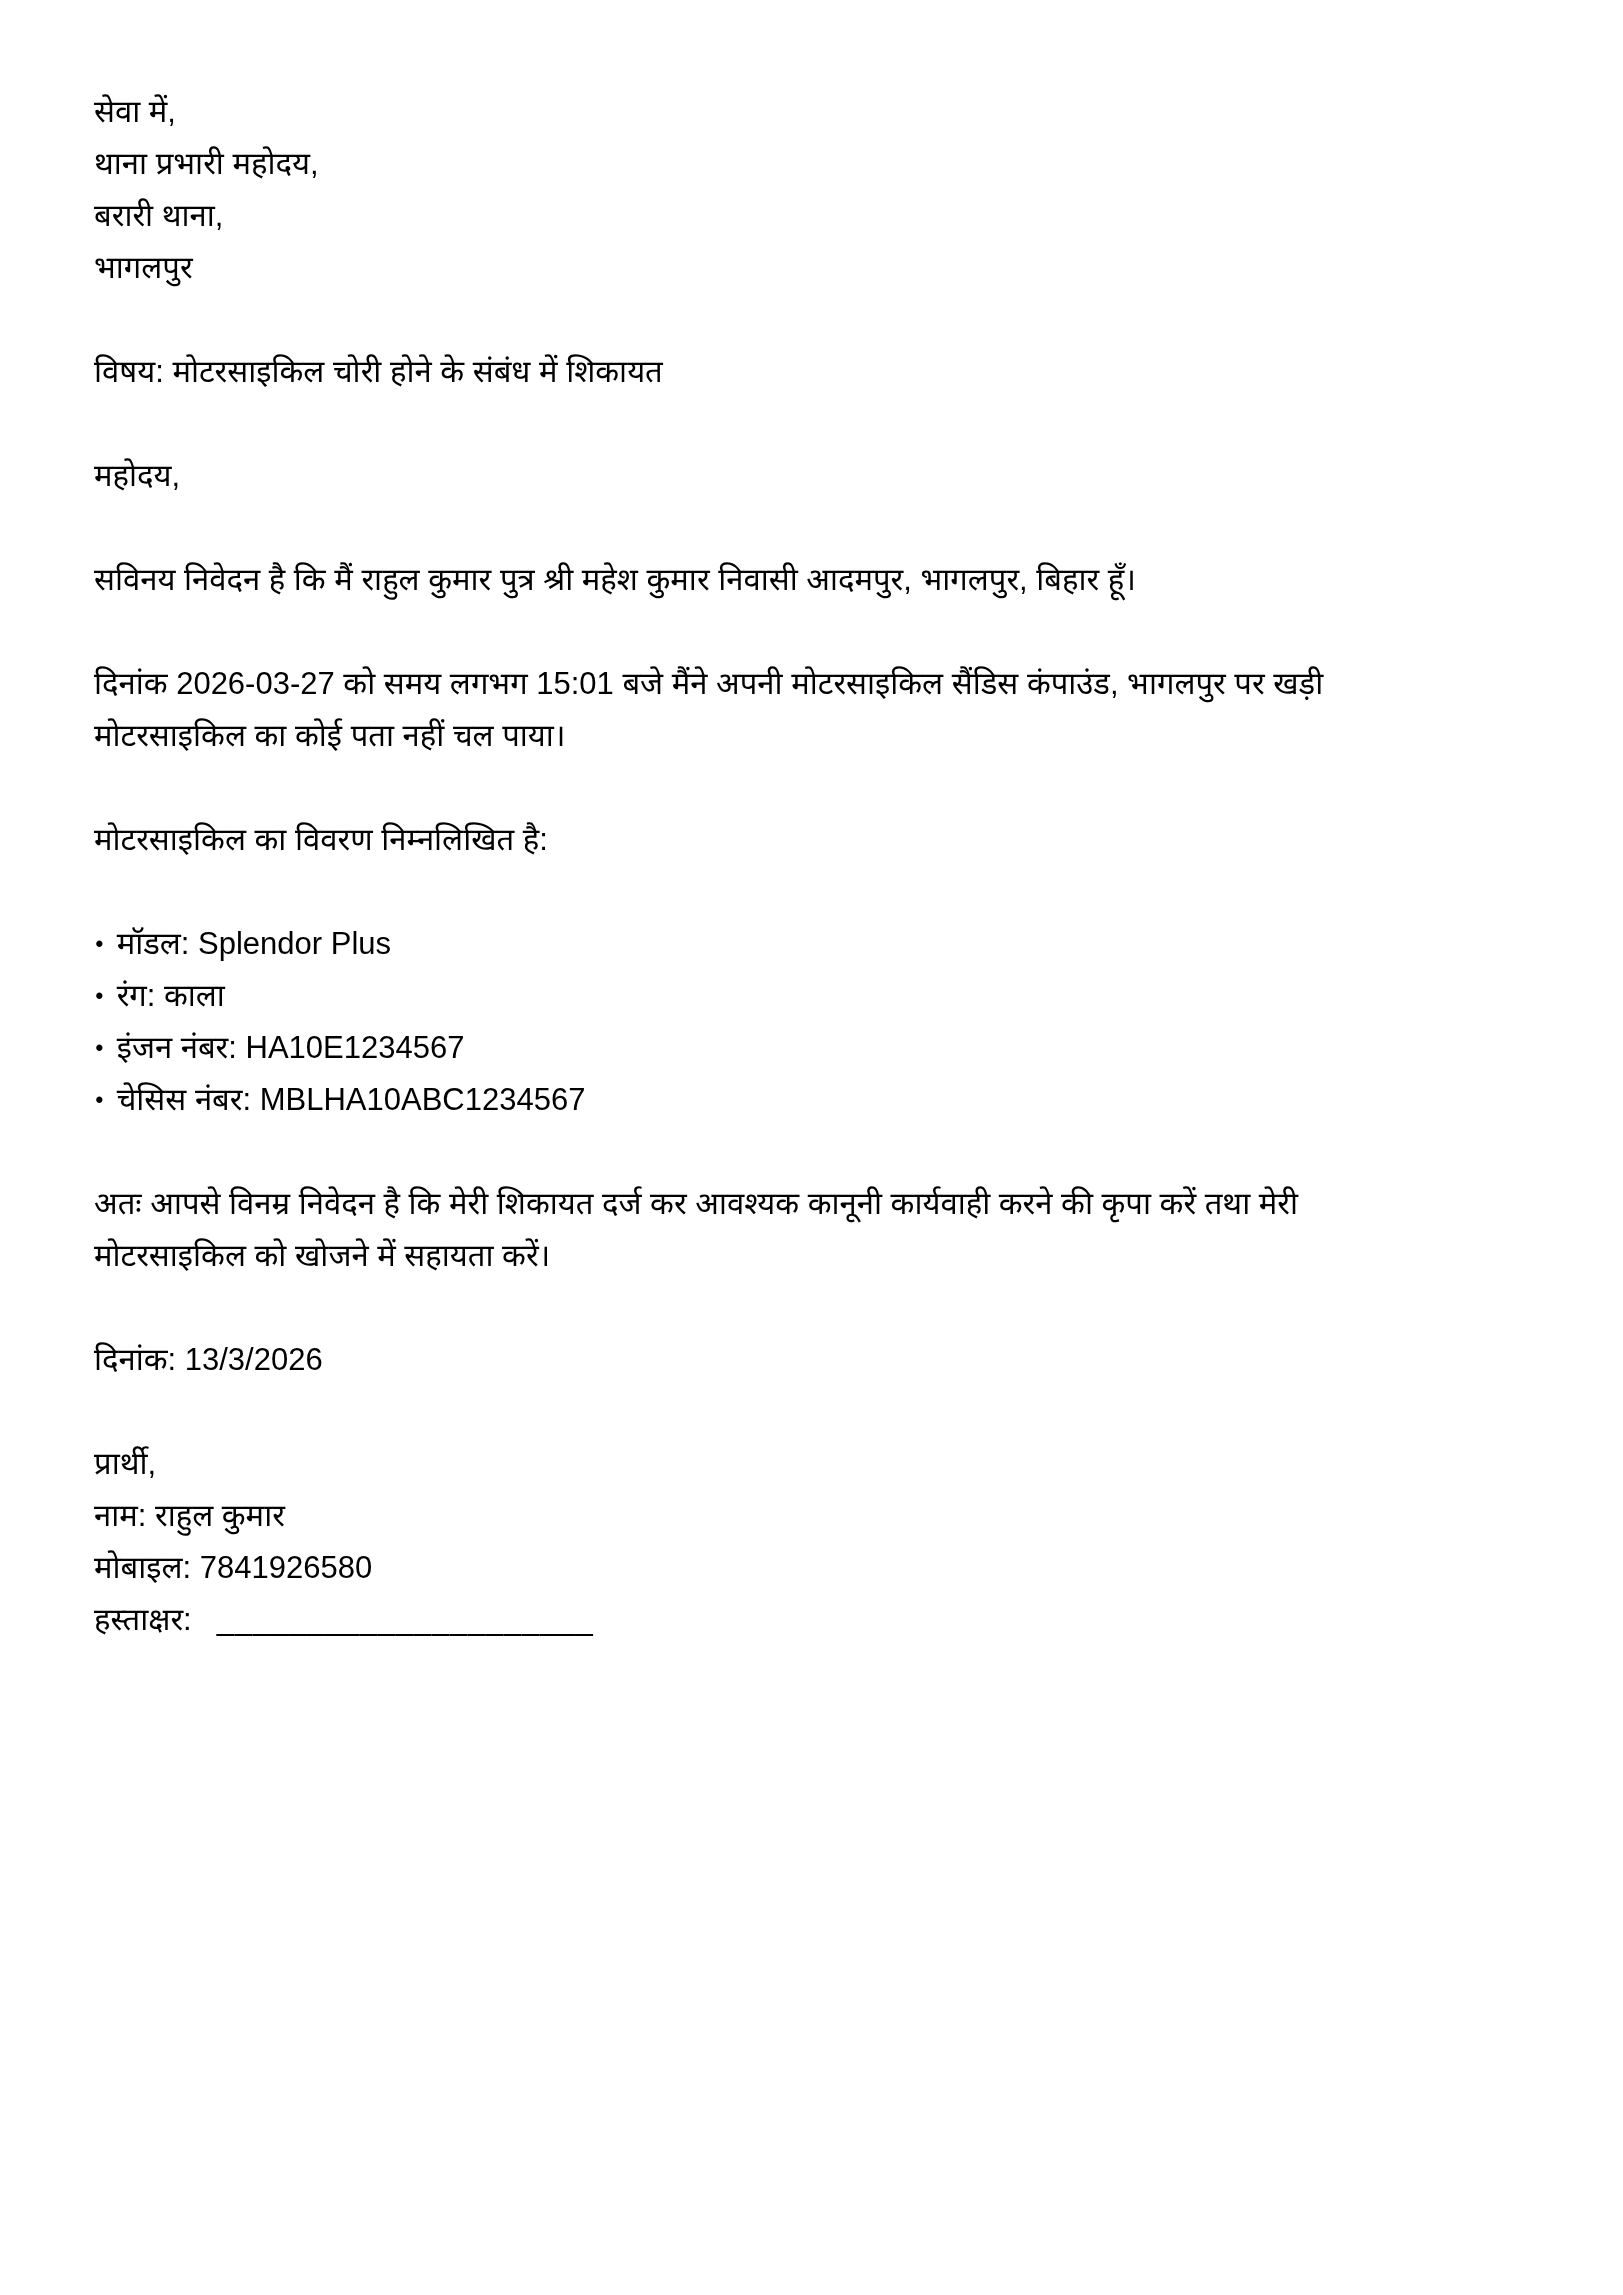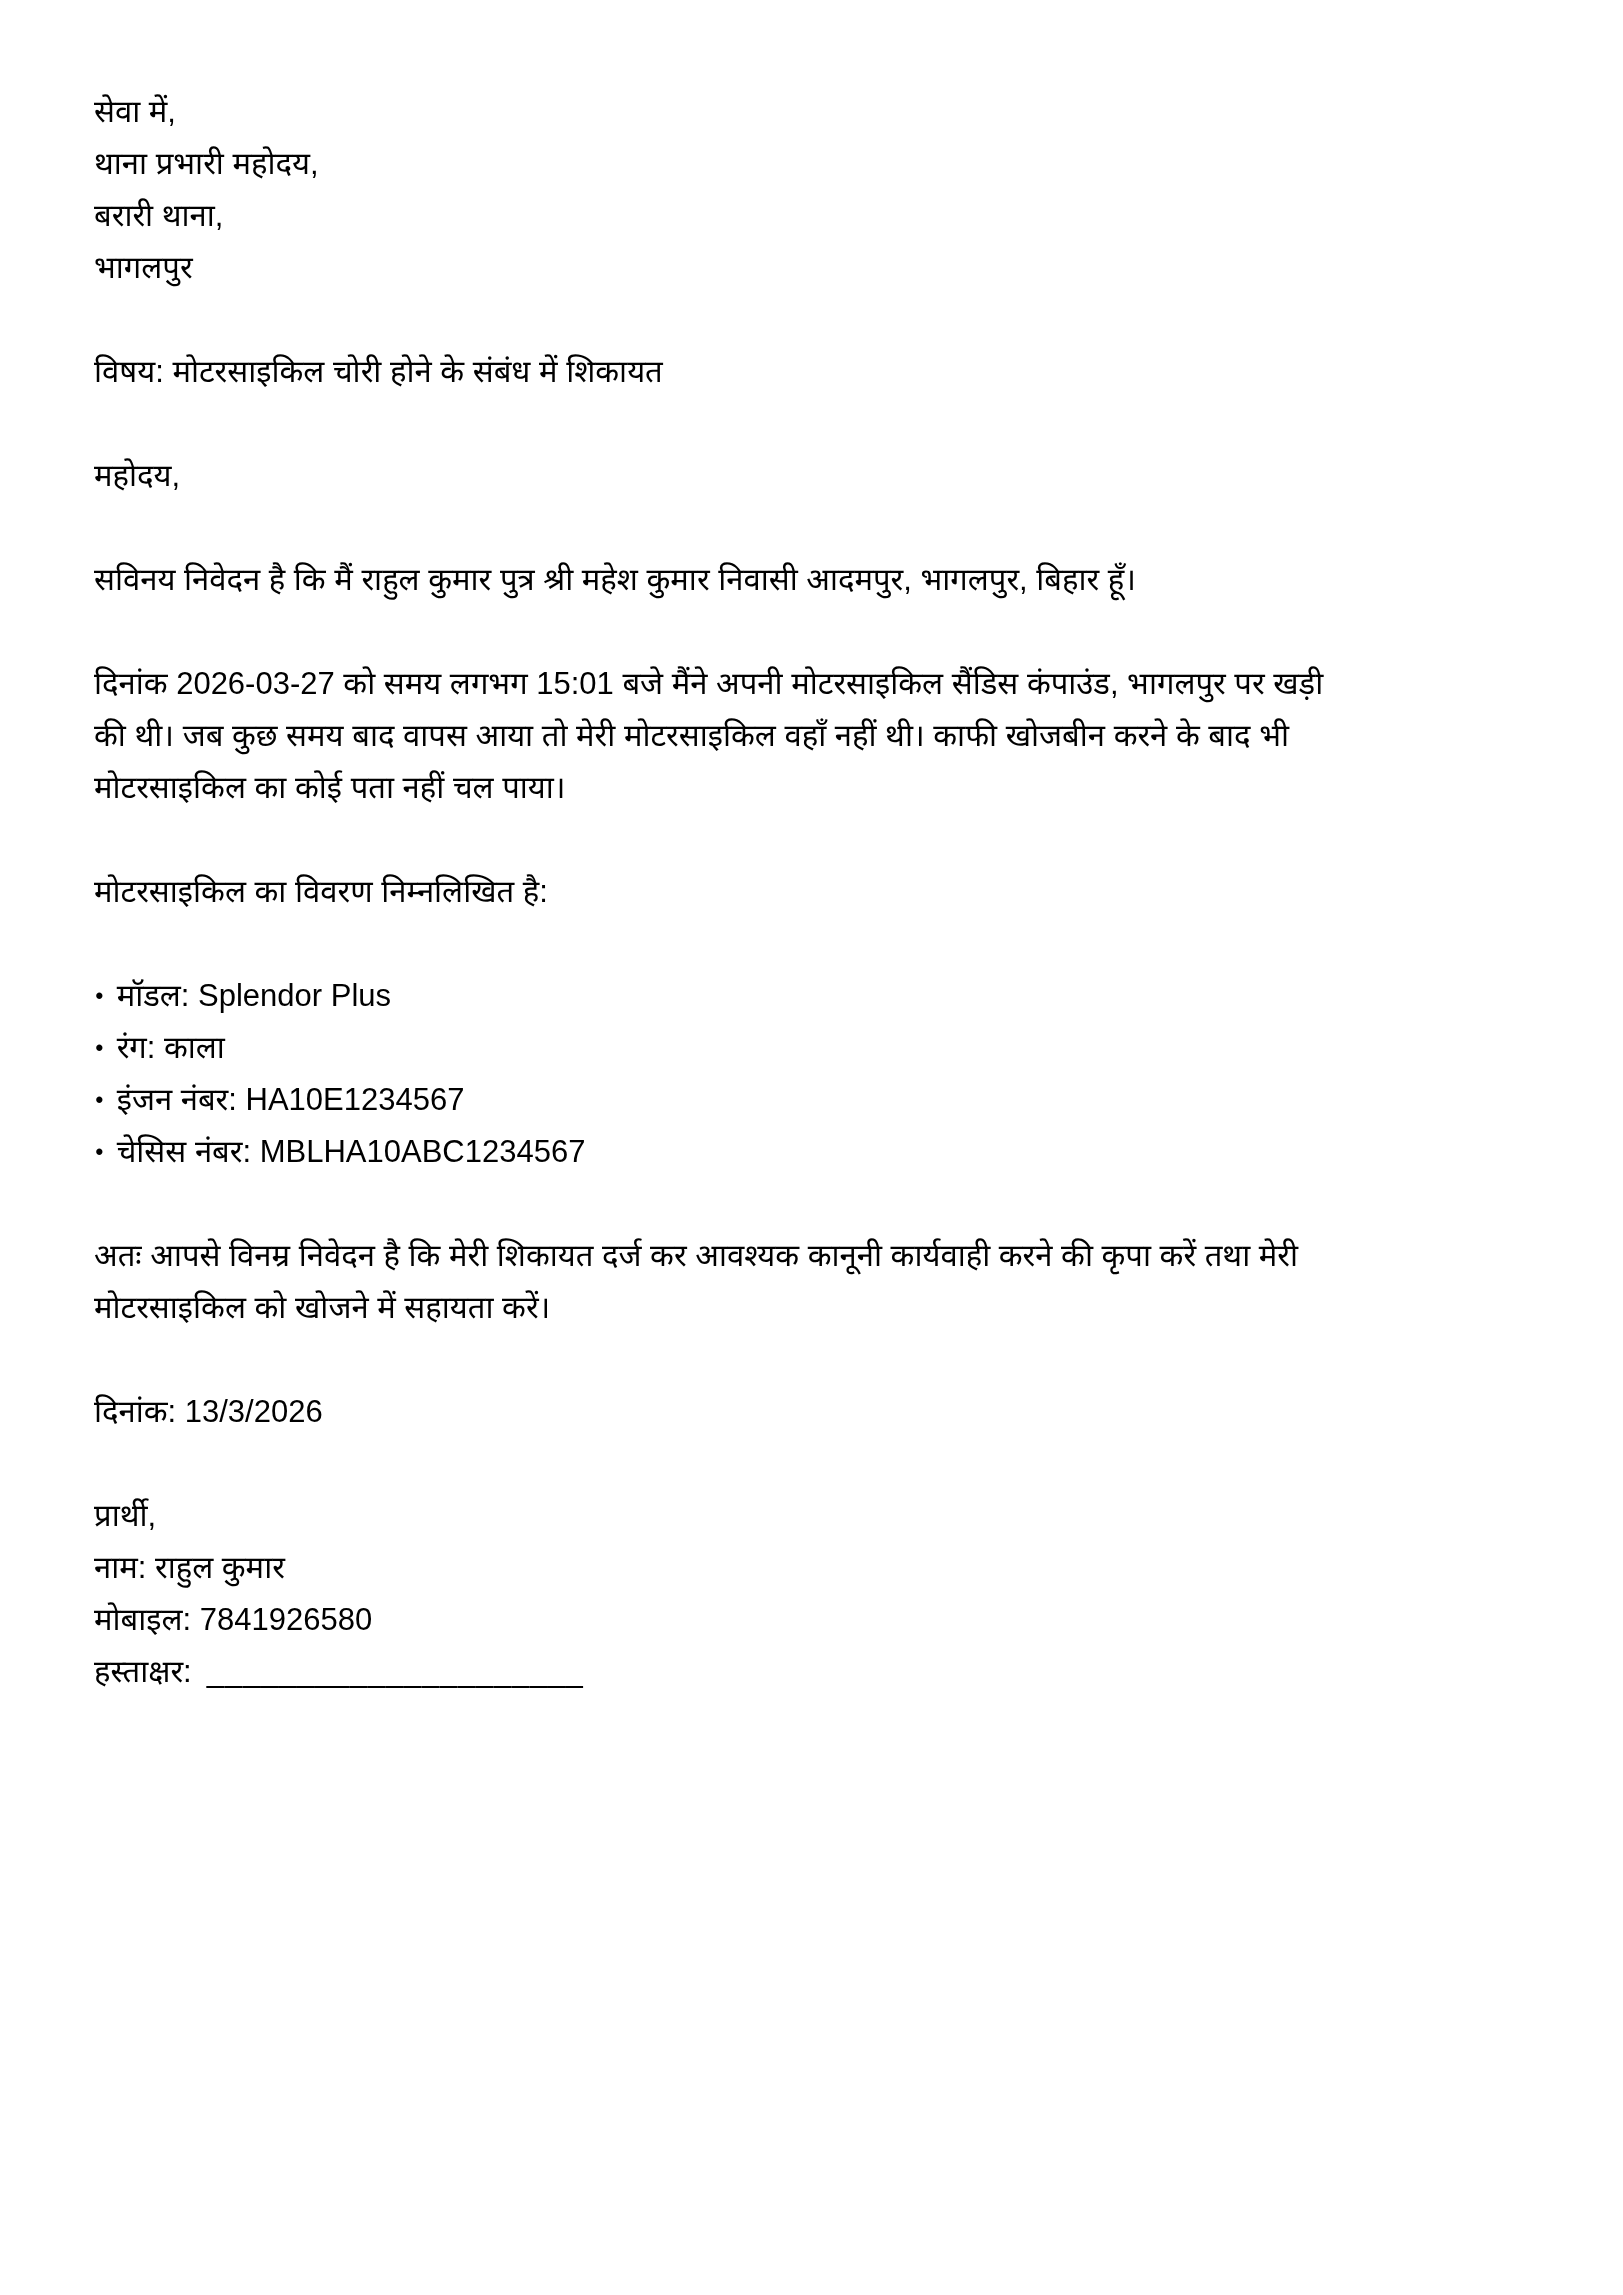--- a/index.html
+++ b/index.html
@@ -28,21 +28,21 @@
   .line {
     white-space: nowrap;
   }
   .detail-item .bullet {
     display: inline-block;
     margin-right: 11.8px;
     transform: scale(0.75);
     transform-origin: center;
   }
   .sig-row .sig-label {
-    margin-right: 15px;
+    margin-right: 25px;
   }
   .sig-row .sig-line {
     letter-spacing: 0.7px;
   }
 </style>
 </head>
 <body style="background: rgb(255, 255, 255); color: rgb(0, 0, 0);">
 
 <div class="page">
 
@@ -54,21 +54,20 @@
   </div>
 
   <div class="block line">विषय: मोटरसाइकिल चोरी होने के संबंध में शिकायत</div>
 
   <div class="block line">महोदय,</div>
 
   <div class="block line">सविनय निवेदन है कि मैं राहुल कुमार पुत्र श्री महेश कुमार निवासी आदमपुर, भागलपुर, बिहार हूँ।</div>
 
   <div class="block">
     <div class="line">दिनांक 2026-03-27 को समय लगभग 15:01 बजे मैंने अपनी मोटरसाइकिल सैंडिस कंपाउंड, भागलपुर पर खड़ी</div>
-    <div class="line">की थी। जब कुछ समय बाद वापस आया तो मेरी मोटरसाइकिल वहाँ नहीं थी। काफी खोजबीन करने के बाद भी</div>
     <div class="line">मोटरसाइकिल का कोई पता नहीं चल पाया।</div>
   </div>
 
   <div class="block line">मोटरसाइकिल का विवरण निम्नलिखित है:</div>
 
   <div class="block">
     <div class="line detail-item">
       <span class="bullet">•</span><span>मॉडल: Splendor Plus</span>
     </div>
     <div class="line detail-item">

